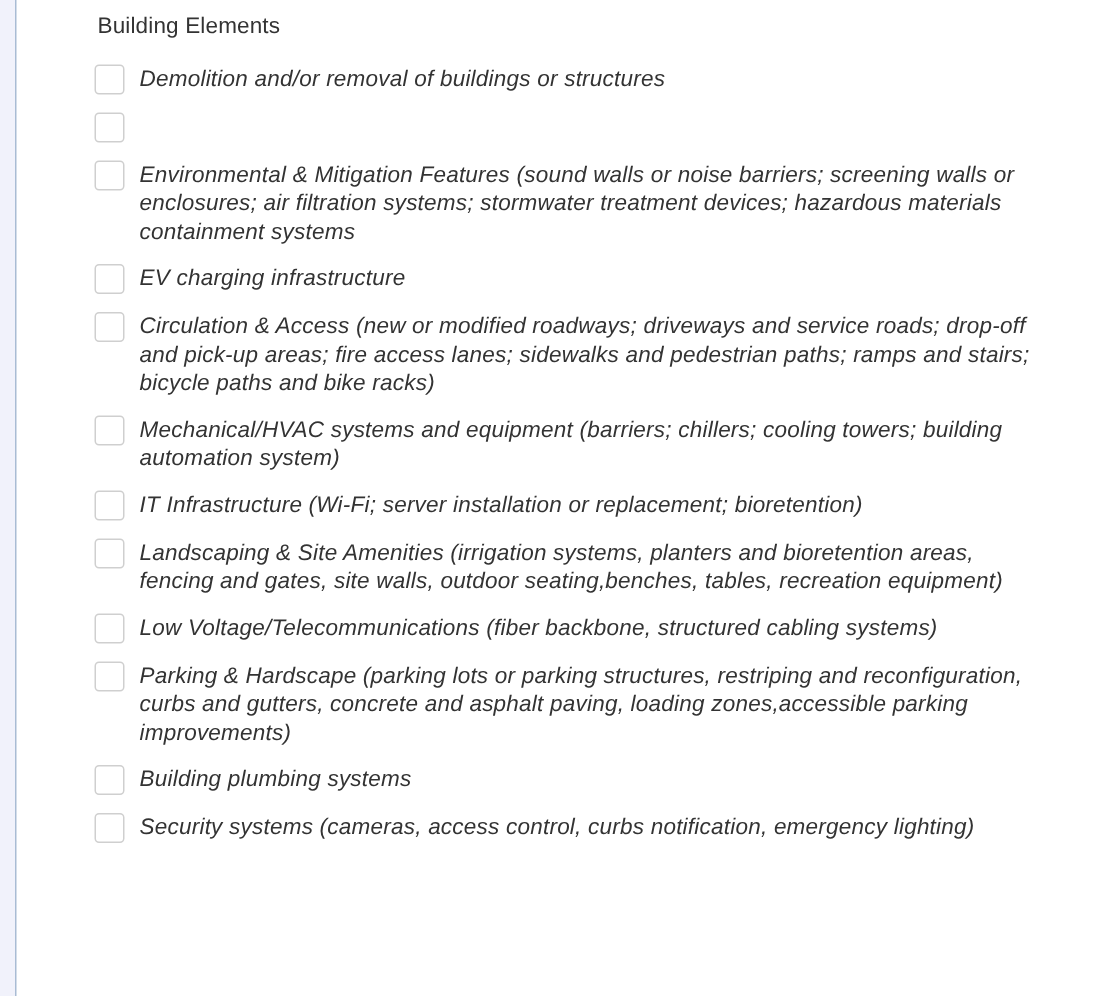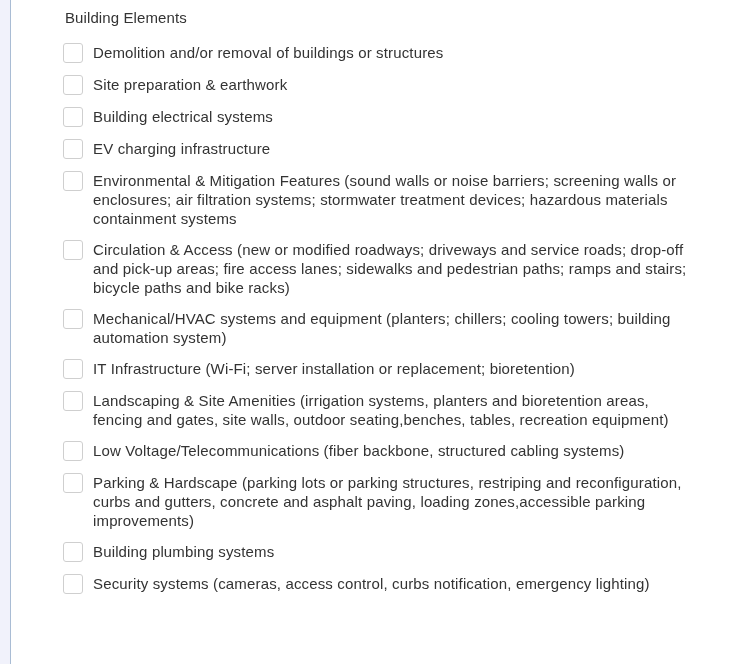--- a/index.html
+++ b/index.html
@@ -42,20 +42,21 @@
       font-size: 15px;
       line-height: 18px;
       color: #333333;
       margin: 0 0 16px 0;
       letter-spacing: 0.1px;
     }
     .options {
       list-style: none;
       margin: 0;
       padding: 0;
+      font-style: italic;
     }
     .option {
       display: flex;
       align-items: flex-start;
       margin-bottom: 12px;
       cursor: pointer;
     }
     .checkbox {
       flex: 0 0 auto;
       width: 18px;
@@ -86,41 +87,36 @@
   <div class="section">
     <div class="section-title">Building Elements</div>
 
     <ul class="options">
       <li class="option">
         <span class="checkbox"></span>
         <span class="option-label">Demolition and/or removal of buildings or structures</span>
       </li>
       <li class="option">
         <span class="checkbox"></span>
-        <span class="option-label">Site preparation &amp; earthwork</span>
       </li>
       <li class="option">
         <span class="checkbox"></span>
-        <span class="option-label">Building electrical systems</span>
+        <span class="option-label">Environmental &amp; Mitigation Features (sound walls or noise barriers; screening walls or enclosures; air filtration systems; stormwater treatment devices; hazardous materials containment systems</span>
       </li>
       <li class="option">
         <span class="checkbox"></span>
         <span class="option-label">EV charging infrastructure</span>
       </li>
       <li class="option">
         <span class="checkbox"></span>
-        <span class="option-label">Environmental &amp; Mitigation Features (sound walls or noise barriers; screening walls or enclosures; air filtration systems; stormwater treatment devices; hazardous materials containment systems</span>
-      </li>
-      <li class="option">
-        <span class="checkbox"></span>
         <span class="option-label">Circulation &amp; Access (new or modified roadways; driveways and service roads; drop-off and pick-up areas; fire access lanes; sidewalks and pedestrian paths; ramps and stairs; bicycle paths and bike racks)</span>
       </li>
       <li class="option">
         <span class="checkbox"></span>
-        <span class="option-label">Mechanical/HVAC systems and equipment (planters; chillers; cooling towers; building automation system)</span>
+        <span class="option-label">Mechanical/HVAC systems and equipment (barriers; chillers; cooling towers; building automation system)</span>
       </li>
       <li class="option">
         <span class="checkbox"></span>
         <span class="option-label">IT Infrastructure (Wi-Fi; server installation or replacement; bioretention)</span>
       </li>
       <li class="option">
         <span class="checkbox"></span>
         <span class="option-label">Landscaping &amp; Site Amenities (irrigation systems, planters and bioretention areas, fencing and gates, site walls, outdoor seating,benches, tables, recreation equipment)</span>
       </li>
       <li class="option">

